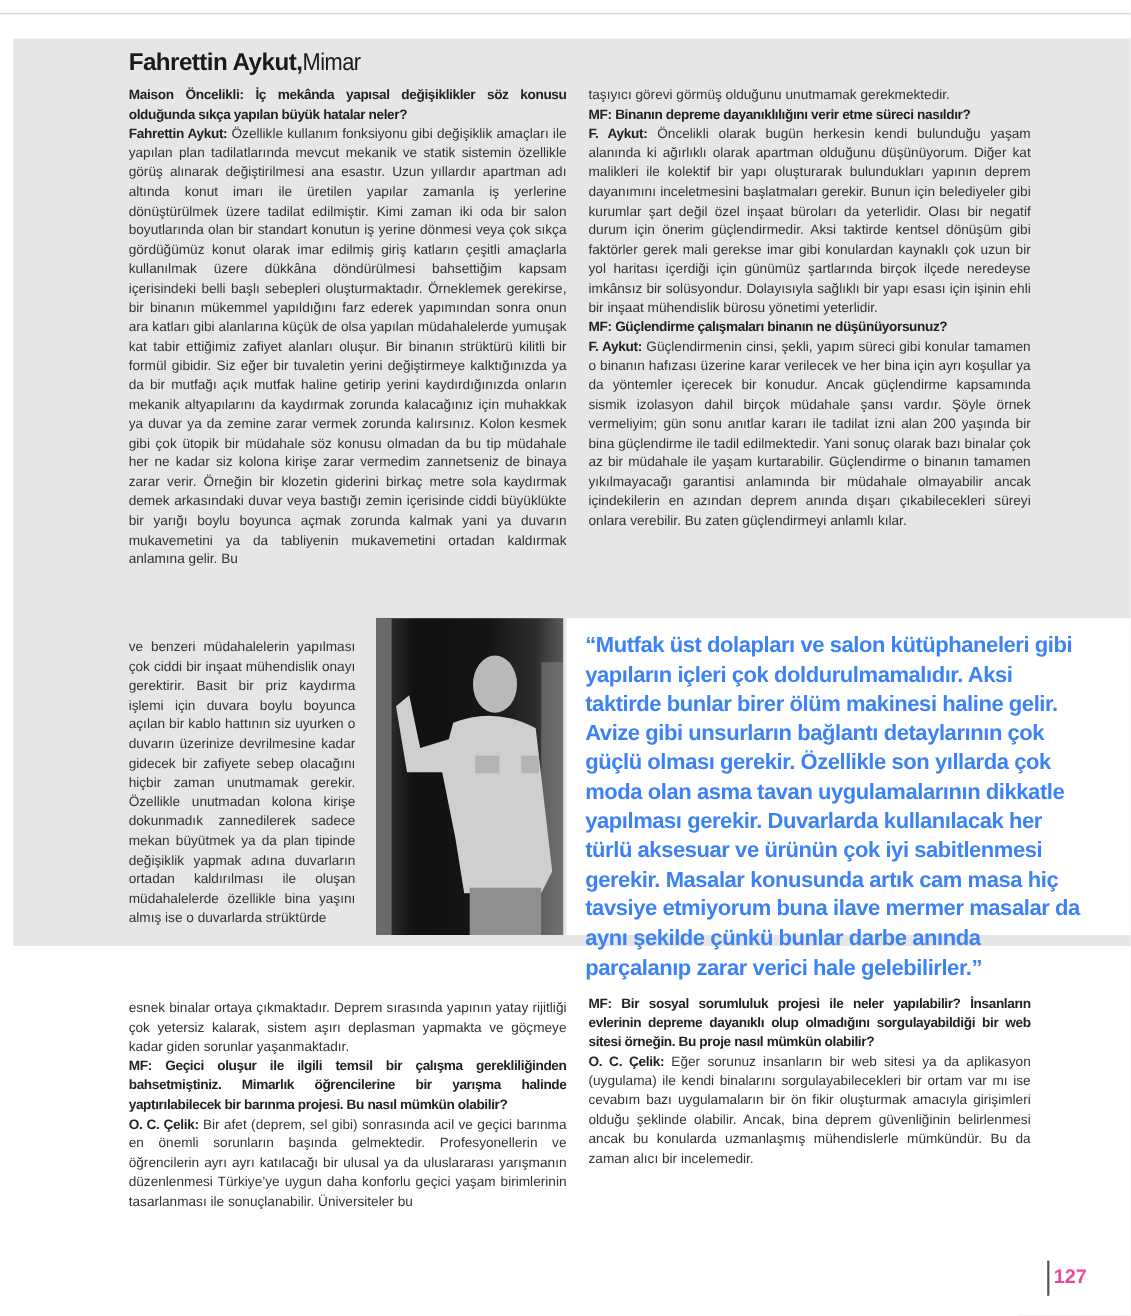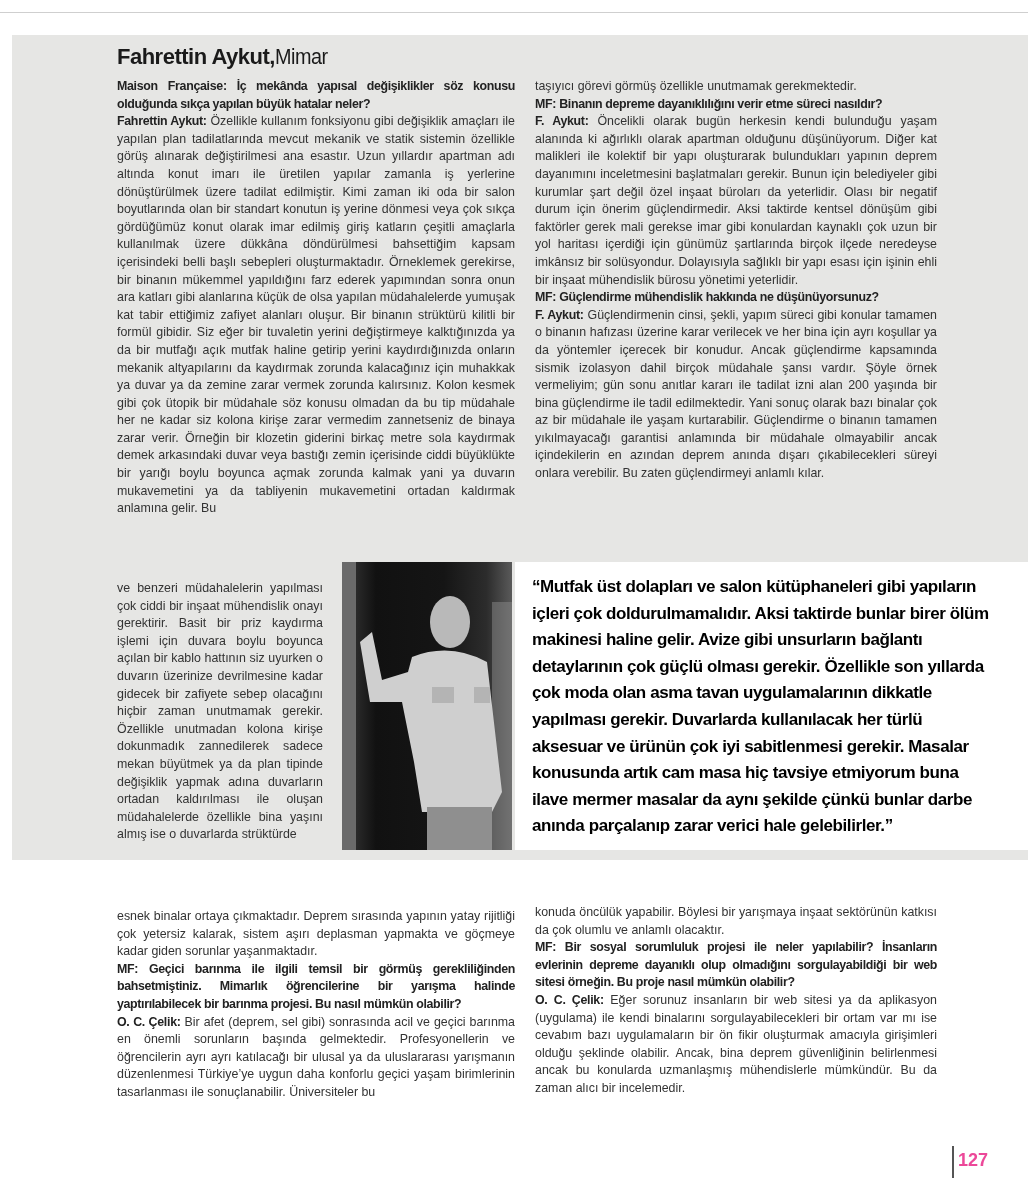--- a/index.html
+++ b/index.html
@@ -27,75 +27,74 @@
   .col-right-top { left:535px; top:78px; width:402px; }
   .photo {
     position:absolute; left:342px; top:562px; width:170px; height:288px;
     background:linear-gradient(90deg,#4a4a4a 0,#2a2a2a 8%,#111 20%,#151515 60%,#2c2c2c 85%,#5a5a5a 100%);
     overflow:hidden;
   }
   .quote-box {
     position:absolute; left:515px; top:562px; width:513px; height:288px; background:#ffffff;
   }
   .quote-text {
-    position:absolute; left:532px; top:574px; width:460px; font-size:17px; line-height:26.6px;
-    font-weight:bold; color:#000000; letter-spacing:-0.4px;
+    position:absolute; left:532px; top:574px; width:460px; font-size:20px; line-height:26.6px;
+    font-weight:bold; color:#3b82f6; letter-spacing:-0.4px;
   }
   .col-bottom-left { left:117px; top:908px; width:398px; }
   .col-bottom-right { left:535px; top:904px; width:402px; }
   .page-num-rule { position:absolute; left:952px; top:1146px; width:2px; height:32px; background:#555; }
   .page-num { position:absolute; left:958px; top:1150px; font-size:18px; font-weight:bold; color:#ec4899; }
 </style>
 </head>
 <body>
 
 <div class="top-rule"></div>
 <div class="grey-box"></div>
 
 <div class="title">
   <span class="name">Fahrettin Aykut,</span><span class="role"> Mimar</span>
 </div>
 
 <div class="col col-left-top">
-    <p class="q"><span class="sp">Maison Française:</span><span> İç mekânda yapısal değişiklikler söz konusu olduğunda sıkça yapılan büyük hatalar neler?</span></p>
+    <p class="q"><span class="sp">Maison Öncelikli:</span><span> İç mekânda yapısal değişiklikler söz konusu olduğunda sıkça yapılan büyük hatalar neler?</span></p>
     <p><span class="sp">Fahrettin Aykut:</span><span> Özellikle kullanım fonksiyonu gibi değişiklik amaçları ile yapılan plan tadilatlarında mevcut mekanik ve statik sistemin özellikle görüş alınarak değiştirilmesi ana esastır. Uzun yıllardır apartman adı altında konut imarı ile üretilen yapılar zamanla iş yerlerine dönüştürülmek üzere tadilat edilmiştir. Kimi zaman iki oda bir salon boyutlarında olan bir standart konutun iş yerine dönmesi veya çok sıkça gördüğümüz konut olarak imar edilmiş giriş katların çeşitli amaçlarla kullanılmak üzere dükkâna döndürülmesi bahsettiğim kapsam içerisindeki belli başlı sebepleri oluşturmaktadır. Örneklemek gerekirse, bir binanın mükemmel yapıldığını farz ederek yapımından sonra onun ara katları gibi alanlarına küçük de olsa yapılan müdahalelerde yumuşak kat tabir ettiğimiz zafiyet alanları oluşur. Bir binanın strüktürü kilitli bir formül gibidir. Siz eğer bir tuvaletin yerini değiştirmeye kalktığınızda ya da bir mutfağı açık mutfak haline getirip yerini kaydırdığınızda onların mekanik altyapılarını da kaydırmak zorunda kalacağınız için muhakkak ya duvar ya da zemine zarar vermek zorunda kalırsınız. Kolon kesmek gibi çok ütopik bir müdahale söz konusu olmadan da bu tip müdahale her ne kadar siz kolona kirişe zarar vermedim zannetseniz de binaya zarar verir. Örneğin bir klozetin giderini birkaç metre sola kaydırmak demek arkasındaki duvar veya bastığı zemin içerisinde ciddi büyüklükte bir yarığı boylu boyunca açmak zorunda kalmak yani ya duvarın mukavemetini ya da tabliyenin mukavemetini ortadan kaldırmak anlamına gelir. Bu</span></p>
   </div>
 
 <div class="col col-left-narrow">
   <p>ve benzeri müdahalelerin yapılması çok ciddi bir inşaat mühendislik onayı gerektirir. Basit bir priz kaydırma işlemi için duvara boylu boyunca açılan bir kablo hattının siz uyurken o duvarın üzerinize devrilmesine kadar gidecek bir zafiyete sebep olacağını hiçbir zaman unutmamak gerekir. Özellikle unutmadan kolona kirişe dokunmadık zannedilerek sadece mekan büyütmek ya da plan tipinde değişiklik yapmak adına duvarların ortadan kaldırılması ile oluşan müdahalelerde özellikle bina yaşını almış ise o duvarlarda strüktürde</p>
 </div>
 
 <div class="col col-right-top">
-    <p><span>taşıyıcı görevi görmüş özellikle unutmamak gerekmektedir.</span></p>
+    <p><span>taşıyıcı görevi görmüş olduğunu unutmamak gerekmektedir.</span></p>
     <p class="q"><span class="sp">MF:</span><span> Binanın depreme dayanıklılığını verir etme süreci nasıldır?</span></p>
     <p><span class="sp">F. Aykut:</span><span> Öncelikli olarak bugün herkesin kendi bulunduğu yaşam alanında ki ağırlıklı olarak apartman olduğunu düşünüyorum. Diğer kat malikleri ile kolektif bir yapı oluşturarak bulundukları yapının deprem dayanımını inceletmesini başlatmaları gerekir. Bunun için belediyeler gibi kurumlar şart değil özel inşaat büroları da yeterlidir. Olası bir negatif durum için önerim güçlendirmedir. Aksi taktirde kentsel dönüşüm gibi faktörler gerek mali gerekse imar gibi konulardan kaynaklı çok uzun bir yol haritası içerdiği için günümüz şartlarında birçok ilçede neredeyse imkânsız bir solüsyondur. Dolayısıyla sağlıklı bir yapı esası için işinin ehli bir inşaat mühendislik bürosu yönetimi yeterlidir.</span></p>
-    <p class="q"><span class="sp">MF:</span><span> Güçlendirme mühendislik hakkında ne düşünüyorsunuz?</span></p>
+    <p class="q"><span class="sp">MF:</span><span> Güçlendirme çalışmaları binanın ne düşünüyorsunuz?</span></p>
     <p><span class="sp">F. Aykut:</span><span> Güçlendirmenin cinsi, şekli, yapım süreci gibi konular tamamen o binanın hafızası üzerine karar verilecek ve her bina için ayrı koşullar ya da yöntemler içerecek bir konudur. Ancak güçlendirme kapsamında sismik izolasyon dahil birçok müdahale şansı vardır. Şöyle örnek vermeliyim; gün sonu anıtlar kararı ile tadilat izni alan 200 yaşında bir bina güçlendirme ile tadil edilmektedir. Yani sonuç olarak bazı binalar çok az bir müdahale ile yaşam kurtarabilir. Güçlendirme o binanın tamamen yıkılmayacağı garantisi anlamında bir müdahale olmayabilir ancak içindekilerin en azından deprem anında dışarı çıkabilecekleri süreyi onlara verebilir. Bu zaten güçlendirmeyi anlamlı kılar.</span></p>
   </div>
 
 <div class="photo">
   <svg width="170" height="288" viewBox="0 0 170 288">
     <rect x="0" y="0" width="14" height="288" fill="#6a6a6a"></rect>
     <rect x="150" y="40" width="20" height="248" fill="#8a8a8a" opacity="0.5"></rect>
     <ellipse cx="108" cy="60" rx="20" ry="26" fill="#b9b9b9"></ellipse>
     <path d="M70 95 Q108 80 145 100 L160 230 L150 250 L80 250 L72 200 L60 140 L28 140 L18 80 L30 70 L40 118 L66 110 Z" fill="#cfcfcf"></path>
     <rect x="85" y="245" width="65" height="43" fill="#8f8f8f"></rect>
     <rect x="90" y="125" width="22" height="16" fill="#b4b4b4"></rect>
     <rect x="132" y="125" width="16" height="16" fill="#b4b4b4"></rect>
   </svg>
 </div>
 
 <div class="quote-box"></div>
 <div class="quote-text">“Mutfak üst dolapları ve salon kütüphaneleri gibi yapıların içleri çok doldurulmamalıdır. Aksi taktirde bunlar birer ölüm makinesi haline gelir. Avize gibi unsurların bağlantı detaylarının çok güçlü olması gerekir. Özellikle son yıllarda çok moda olan asma tavan uygulamalarının dikkatle yapılması gerekir. Duvarlarda kullanılacak her türlü aksesuar ve ürünün çok iyi sabitlenmesi gerekir. Masalar konusunda artık cam masa hiç tavsiye etmiyorum buna ilave mermer masalar da aynı şekilde çünkü bunlar darbe anında parçalanıp zarar verici hale gelebilirler.”</div>
 
 <div class="col col-bottom-left">
     <p><span>esnek binalar ortaya çıkmaktadır. Deprem sırasında yapının yatay rijitliği çok yetersiz kalarak, sistem aşırı deplasman yapmakta ve göçmeye kadar giden sorunlar yaşanmaktadır.</span></p>
-    <p class="q"><span class="sp">MF:</span><span> Geçici barınma ile ilgili temsil bir görmüş gerekliliğinden bahsetmiştiniz. Mimarlık öğrencilerine bir yarışma halinde yaptırılabilecek bir barınma projesi. Bu nasıl mümkün olabilir?</span></p>
+    <p class="q"><span class="sp">MF:</span><span> Geçici oluşur ile ilgili temsil bir çalışma gerekliliğinden bahsetmiştiniz. Mimarlık öğrencilerine bir yarışma halinde yaptırılabilecek bir barınma projesi. Bu nasıl mümkün olabilir?</span></p>
     <p><span class="sp">O. C. Çelik:</span><span> Bir afet (deprem, sel gibi) sonrasında acil ve geçici barınma en önemli sorunların başında gelmektedir. Profesyonellerin ve öğrencilerin ayrı ayrı katılacağı bir ulusal ya da uluslararası yarışmanın düzenlenmesi Türkiye’ye uygun daha konforlu geçici yaşam birimlerinin tasarlanması ile sonuçlanabilir. Üniversiteler bu</span></p>
   </div>
 <div class="col col-bottom-right">
-    <p><span>konuda öncülük yapabilir. Böylesi bir yarışmaya inşaat sektörünün katkısı da çok olumlu ve anlamlı olacaktır.</span></p>
     <p class="q"><span class="sp">MF:</span><span> Bir sosyal sorumluluk projesi ile neler yapılabilir? İnsanların evlerinin depreme dayanıklı olup olmadığını sorgulayabildiği bir web sitesi örneğin. Bu proje nasıl mümkün olabilir?</span></p>
     <p><span class="sp">O. C. Çelik:</span><span> Eğer sorunuz insanların bir web sitesi ya da aplikasyon (uygulama) ile kendi binalarını sorgulayabilecekleri bir ortam var mı ise cevabım bazı uygulamaların bir ön fikir oluşturmak amacıyla girişimleri olduğu şeklinde olabilir. Ancak, bina deprem güvenliğinin belirlenmesi ancak bu konularda uzmanlaşmış mühendislerle mümkündür. Bu da zaman alıcı bir incelemedir.</span></p>
   </div>
 
 <div class="page-num-rule"></div>
 <div class="page-num">127</div>
 
 </body></html>

